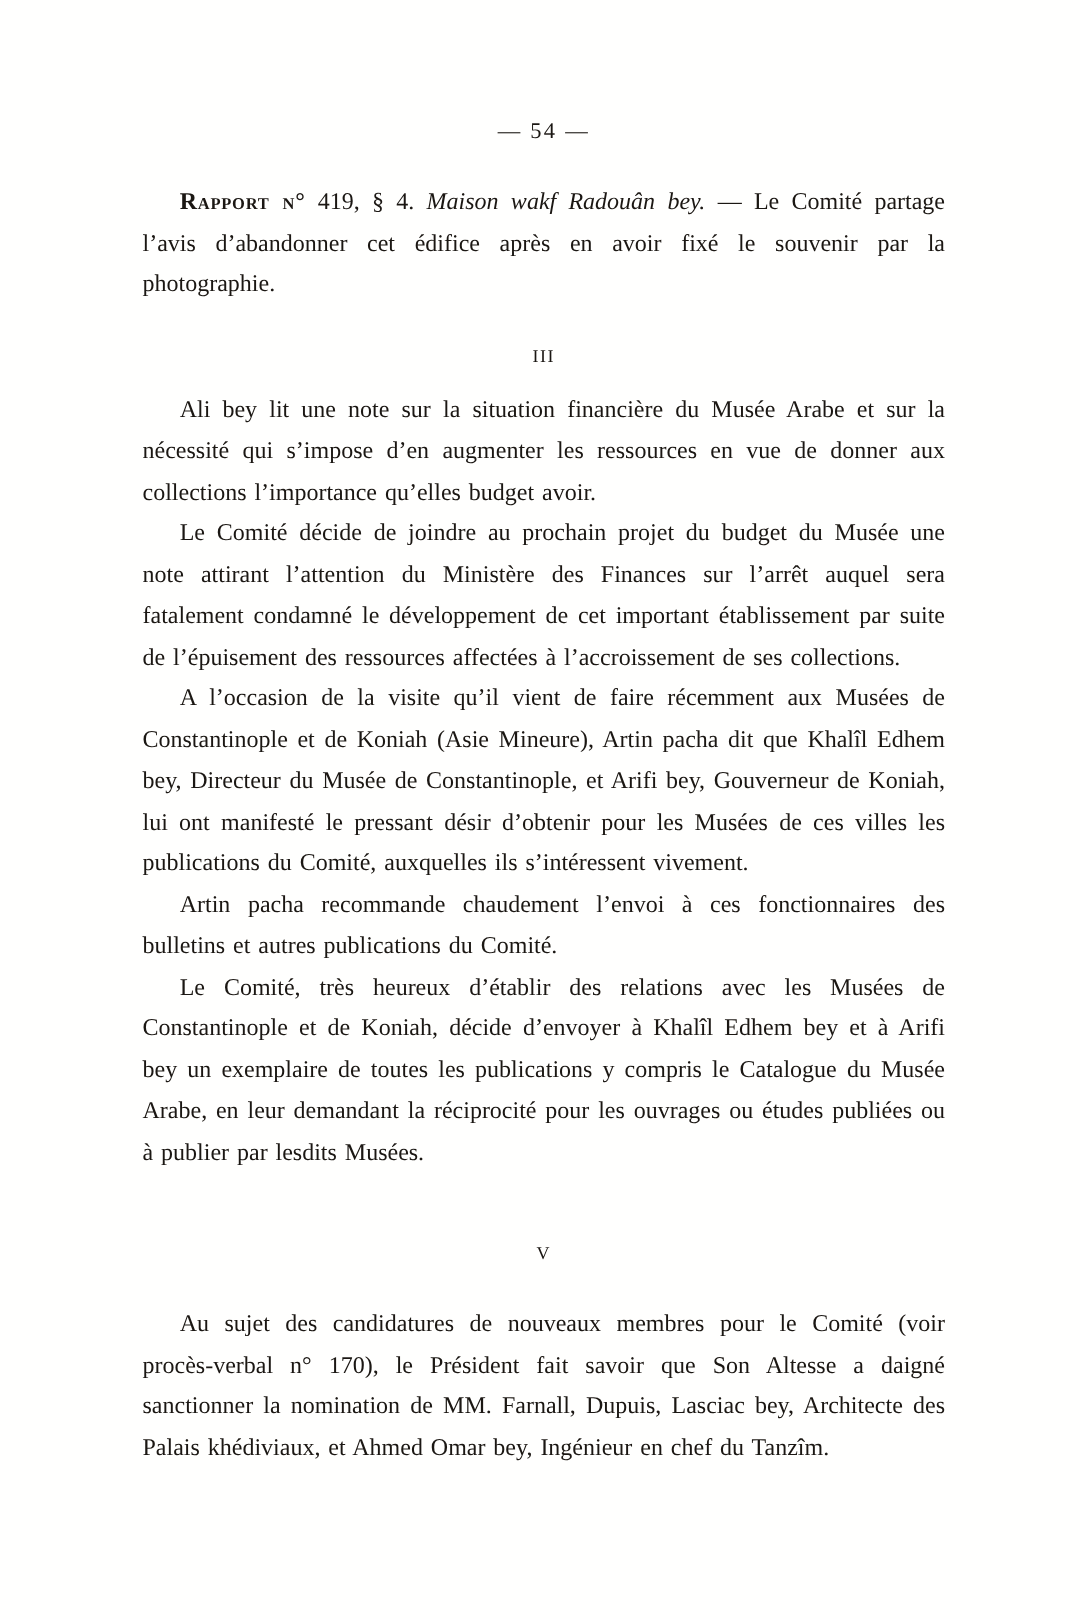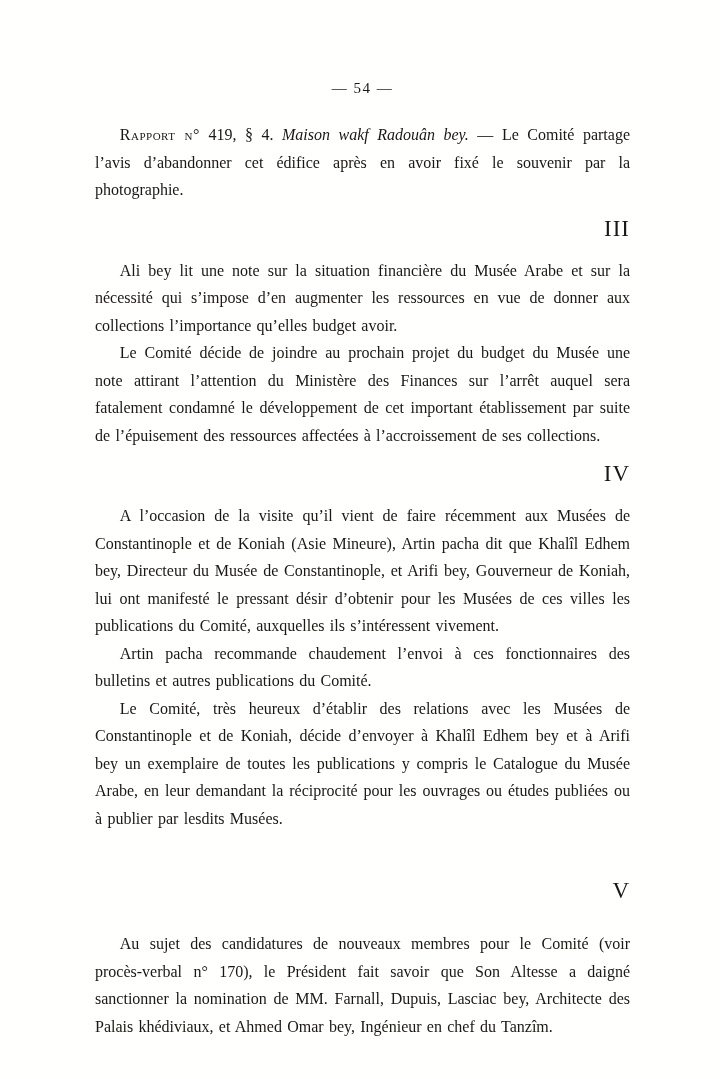--- a/index.html
+++ b/index.html
@@ -31,33 +31,34 @@
   }
   p.para {
     font-size: 16px;
     line-height: 27.5px;
     text-align: justify;
     text-indent: 1.55em;
     margin: 0;
     word-spacing: 0.08em;
   }
   .heading {
-    text-align: right;
-    font-size: 23px;
+    text-align: center;
+    font-size: 12px;
     font-weight: normal;
     letter-spacing: 1px;
-    margin: 12px 0 15px 0;
+    margin: 26px 0 15px 0;
   }
   .heading-v {
     margin-top: 46px;
     margin-bottom: 26px;
   }
   .smallcaps {
     font-variant: small-caps;
     letter-spacing: 0.5px;
+    font-weight: bold;
   }
   .report-title {
     font-style: italic;
     font-weight: normal;
   }
 </style>
 </head>
 <body>
 
 <div class="page">
@@ -65,21 +66,20 @@
   <div class="page-number">— 54 —</div>
 
   <p class="para"><span class="smallcaps">Rapport n°</span><span> 419, § 4. </span><span class="report-title">Maison wakf Radouân bey.</span><span> — Le Comité partage l’avis d’abandonner cet édifice après en avoir fixé le souvenir par la photographie.</span></p>
 
   <div class="heading">III</div>
 
   <p class="para">Ali bey lit une note sur la situation financière du Musée Arabe et sur la nécessité qui s’impose d’en augmenter les ressources en vue de donner aux collections l’importance qu’elles budget avoir.</p>
 
   <p class="para">Le Comité décide de joindre au prochain projet du budget du Musée une note attirant l’attention du Ministère des Finances sur l’arrêt auquel sera fatalement condamné le développement de cet important établissement par suite de l’épuisement des ressources affectées à l’accroissement de ses collections.</p>
 
-  <div class="heading">IV</div>
 
   <p class="para">A l’occasion de la visite qu’il vient de faire récemment aux Musées de Constantinople et de Koniah (Asie Mineure), Artin pacha dit que Khalîl Edhem bey, Directeur du Musée de Constantinople, et Arifi bey, Gouverneur de Koniah, lui ont manifesté le pressant désir d’obtenir pour les Musées de ces villes les publications du Comité, auxquelles ils s’intéressent vivement.</p>
 
   <p class="para">Artin pacha recommande chaudement l’envoi à ces fonctionnaires des bulletins et autres publications du Comité.</p>
 
   <p class="para">Le Comité, très heureux d’établir des relations avec les Musées de Constantinople et de Koniah, décide d’envoyer à Khalîl Edhem bey et à Arifi bey un exemplaire de toutes les publications y compris le Catalogue du Musée Arabe, en leur demandant la réciprocité pour les ouvrages ou études publiées ou à publier par lesdits Musées.</p>
 
   <div class="heading heading-v">V</div>
 
   <p class="para">Au sujet des candidatures de nouveaux membres pour le Comité (voir procès-verbal n° 170), le Président fait savoir que Son Altesse a daigné sanctionner la nomination de MM. Farnall, Dupuis, Lasciac bey, Architecte des Palais khédiviaux, et Ahmed Omar bey, Ingénieur en chef du Tanzîm.</p>

